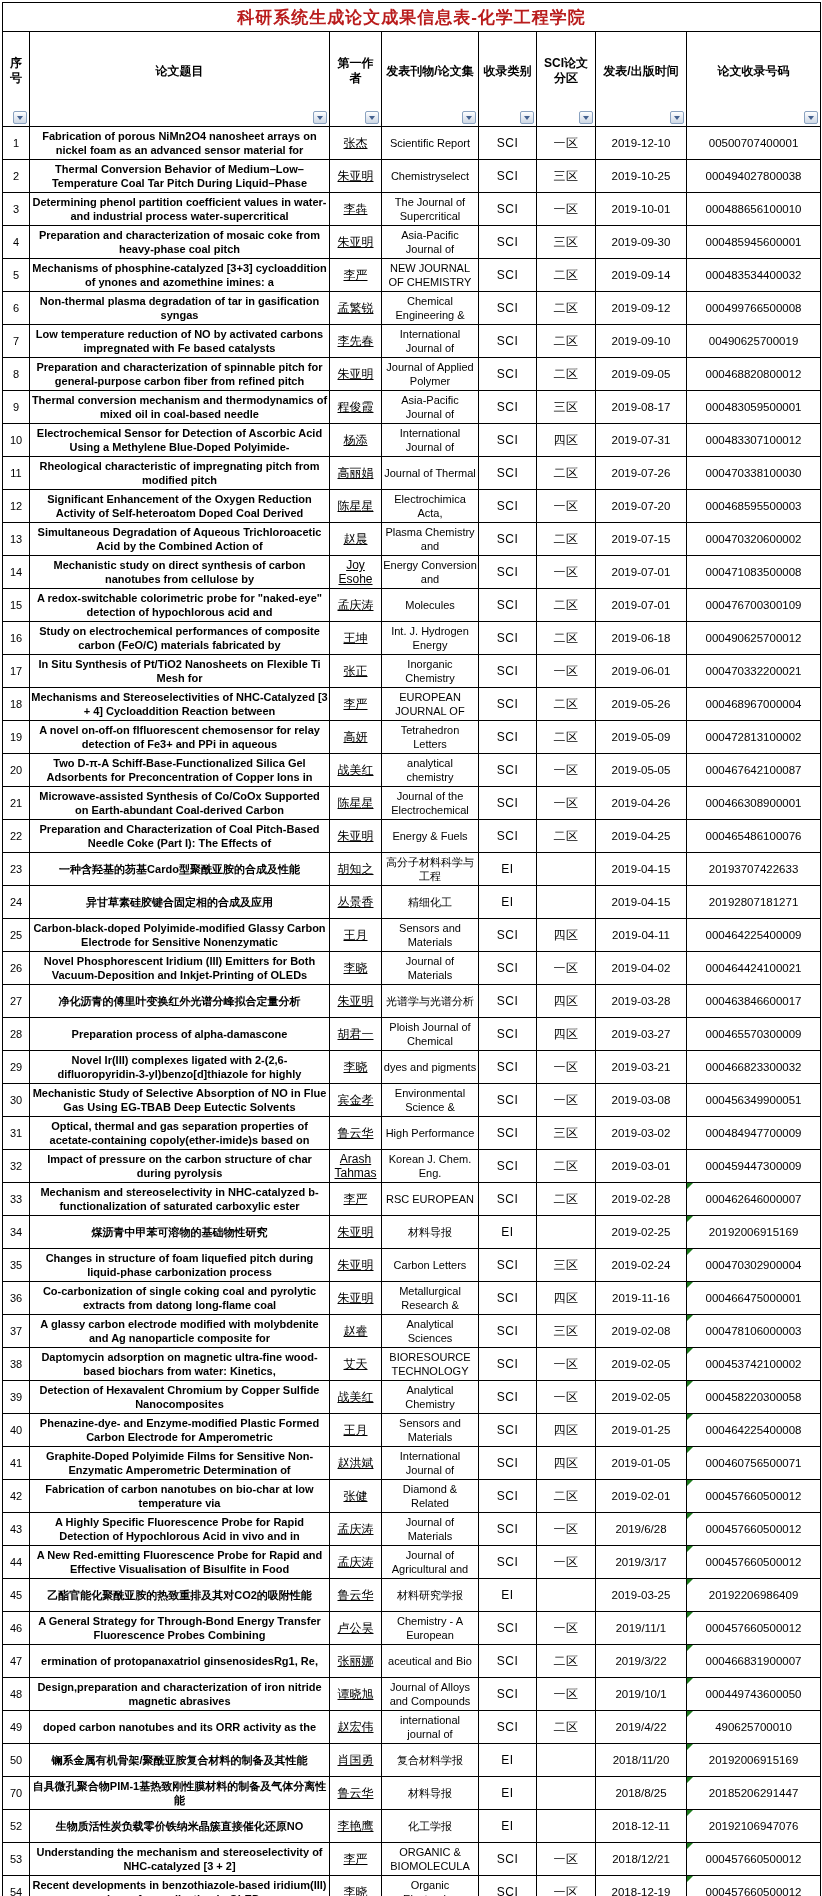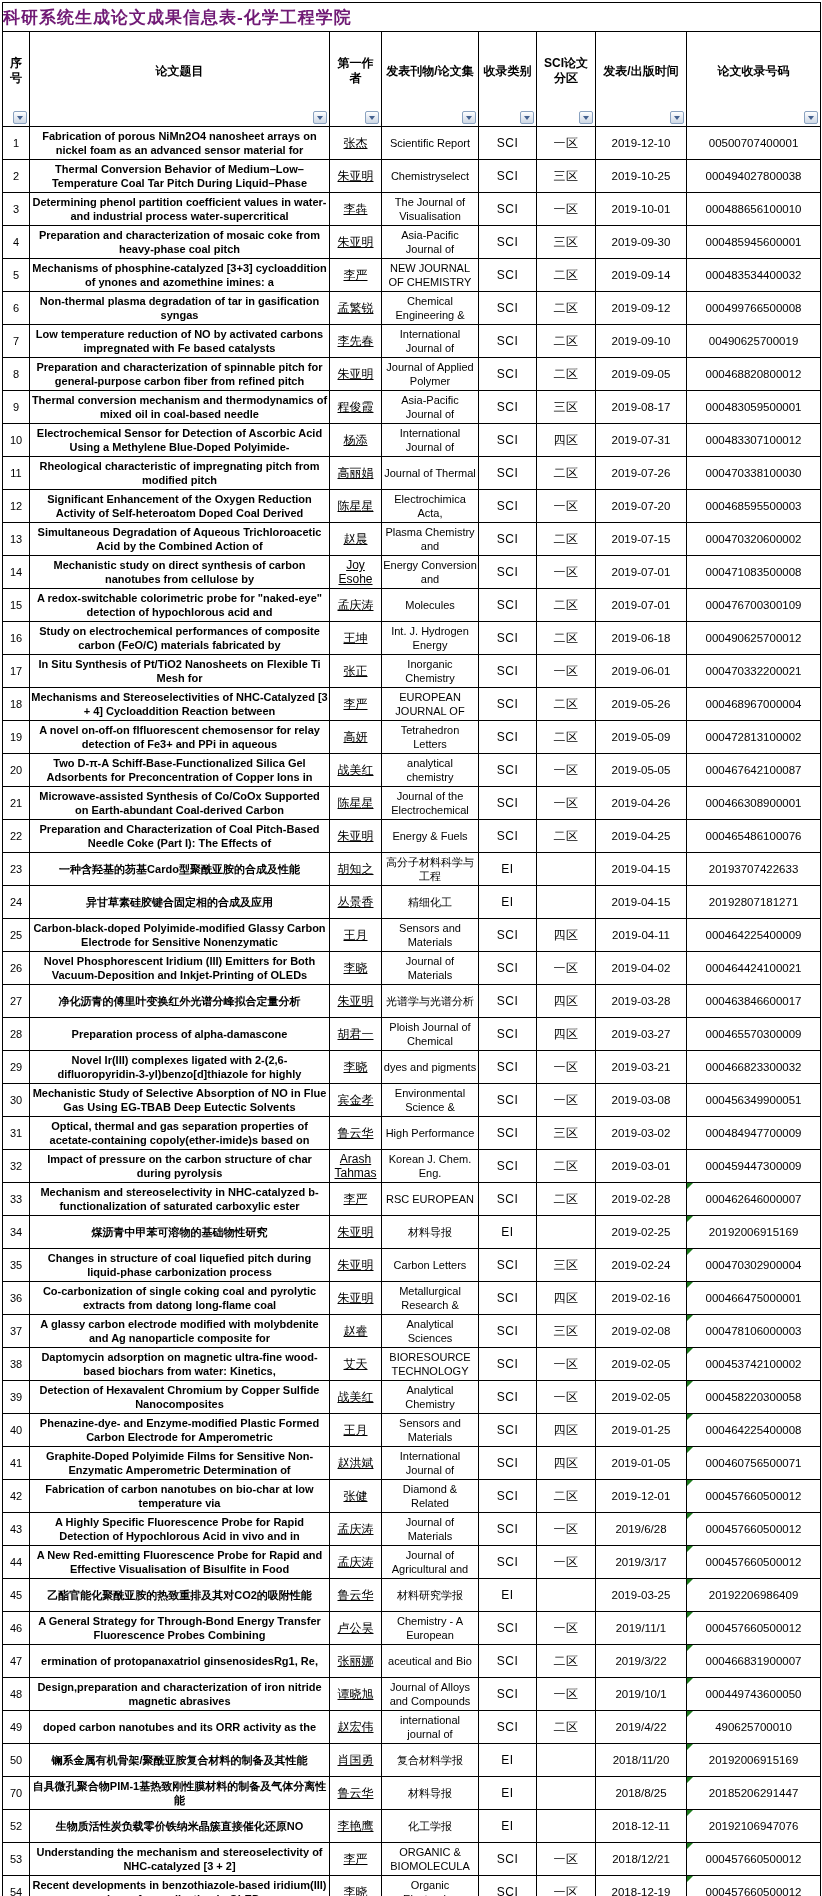--- a/index.html
+++ b/index.html
@@ -4,21 +4,21 @@
 <style>
   html,body{margin:0;padding:0;background:#ffffff;}
   body{width:822px;height:1896px;font-family:"Liberation Sans","DejaVu Sans",sans-serif;color:#000;}
   .sheet{padding:2px;}
   table{border-collapse:collapse;table-layout:fixed;width:818px;}
   td,th{border:1px solid #000;padding:0;vertical-align:middle;overflow:hidden;background:#fff;}
   
   .w-num{width:27px;} .w-title{width:300px;} .w-author{width:52px;} .w-journal{width:97px;}
   .w-category{width:58px;} .w-partition{width:59px;} .w-date{width:91px;} .w-code{width:134px;}
   
-  .title-cell{height:28px;font-size:17px;font-weight:bold;color:#701a75;letter-spacing:1px;}
+  .title-cell{height:28px;text-align:center;font-size:17px;font-weight:bold;color:#b91c1c;letter-spacing:1px;}
   
   thead th{height:94px;position:relative;font-size:12px;font-weight:bold;text-align:center;}
   .hlabel{display:block;padding:4px 2px 20px 2px;line-height:15px;word-break:break-all;}
   .fbtn{position:absolute;right:2px;bottom:2px;width:14px;height:13px;border:1px solid #8aa2c0;border-radius:2px;
         background:linear-gradient(#ffffff,#e8edf4 45%,#cfd9e6);display:flex;align-items:center;justify-content:center;
         box-sizing:border-box;}
   .farrow{width:0;height:0;border-left:3px solid transparent;border-right:3px solid transparent;border-top:4px solid #44618f;}
   
   tbody td{height:32px;text-align:center;font-size:11px;position:relative;}
   tbody td .cv{display:block;max-height:30px;line-height:14px;overflow:hidden;word-break:break-word;padding:0 1px;}
@@ -159,21 +159,21 @@
           <td class="col-num">
             <span class="cv">3</span>
           </td>
           <td class="col-title">
             <span class="cv">Determining phenol partition coefficient values in water- and industrial process water-supercritical</span>
           </td>
           <td class="col-author">
             <span class="cv">李犇</span>
           </td>
           <td class="col-journal">
-            <span class="cv">The Journal of Visualisation</span>
+            <span class="cv">The Journal of Supercritical</span>
           </td>
           <td class="col-category">
             <span class="cv">SCI</span>
           </td>
           <td class="col-partition">
             <span class="cv">一区</span>
           </td>
           <td class="col-date">
             <span class="cv">2019-10-01</span>
           </td>
@@ -985,21 +985,21 @@
           </td>
           <td class="col-code flagged">
             <span class="cv">20192006915169</span>
           </td>
         </tr>
         <tr>
           <td class="col-num">
             <span class="cv">35</span>
           </td>
           <td class="col-title">
-            <span class="cv">Changes in structure of coal liquefied pitch during liquid-phase carbonization process</span>
+            <span class="cv">Changes in structure of foam liquefied pitch during liquid-phase carbonization process</span>
           </td>
           <td class="col-author">
             <span class="cv">朱亚明</span>
           </td>
           <td class="col-journal">
             <span class="cv">Carbon Letters</span>
           </td>
           <td class="col-category">
             <span class="cv">SCI</span>
           </td>
@@ -1026,21 +1026,21 @@
           <td class="col-journal">
             <span class="cv">Metallurgical Research &amp;</span>
           </td>
           <td class="col-category">
             <span class="cv">SCI</span>
           </td>
           <td class="col-partition">
             <span class="cv">四区</span>
           </td>
           <td class="col-date">
-            <span class="cv">2019-02-16</span>
+            <span class="cv">2019-11-16</span>
           </td>
           <td class="col-code flagged">
             <span class="cv">000466475000001</span>
           </td>
         </tr>
         <tr>
           <td class="col-num">
             <span class="cv">37</span>
           </td>
           <td class="col-title">
@@ -1182,21 +1182,21 @@
           <td class="col-journal">
             <span class="cv">Diamond &amp; Related</span>
           </td>
           <td class="col-category">
             <span class="cv">SCI</span>
           </td>
           <td class="col-partition">
             <span class="cv">二区</span>
           </td>
           <td class="col-date">
-            <span class="cv">2019-12-01</span>
+            <span class="cv">2019-02-01</span>
           </td>
           <td class="col-code flagged">
             <span class="cv">000457660500012</span>
           </td>
         </tr>
         <tr>
           <td class="col-num">
             <span class="cv">43</span>
           </td>
           <td class="col-title">

